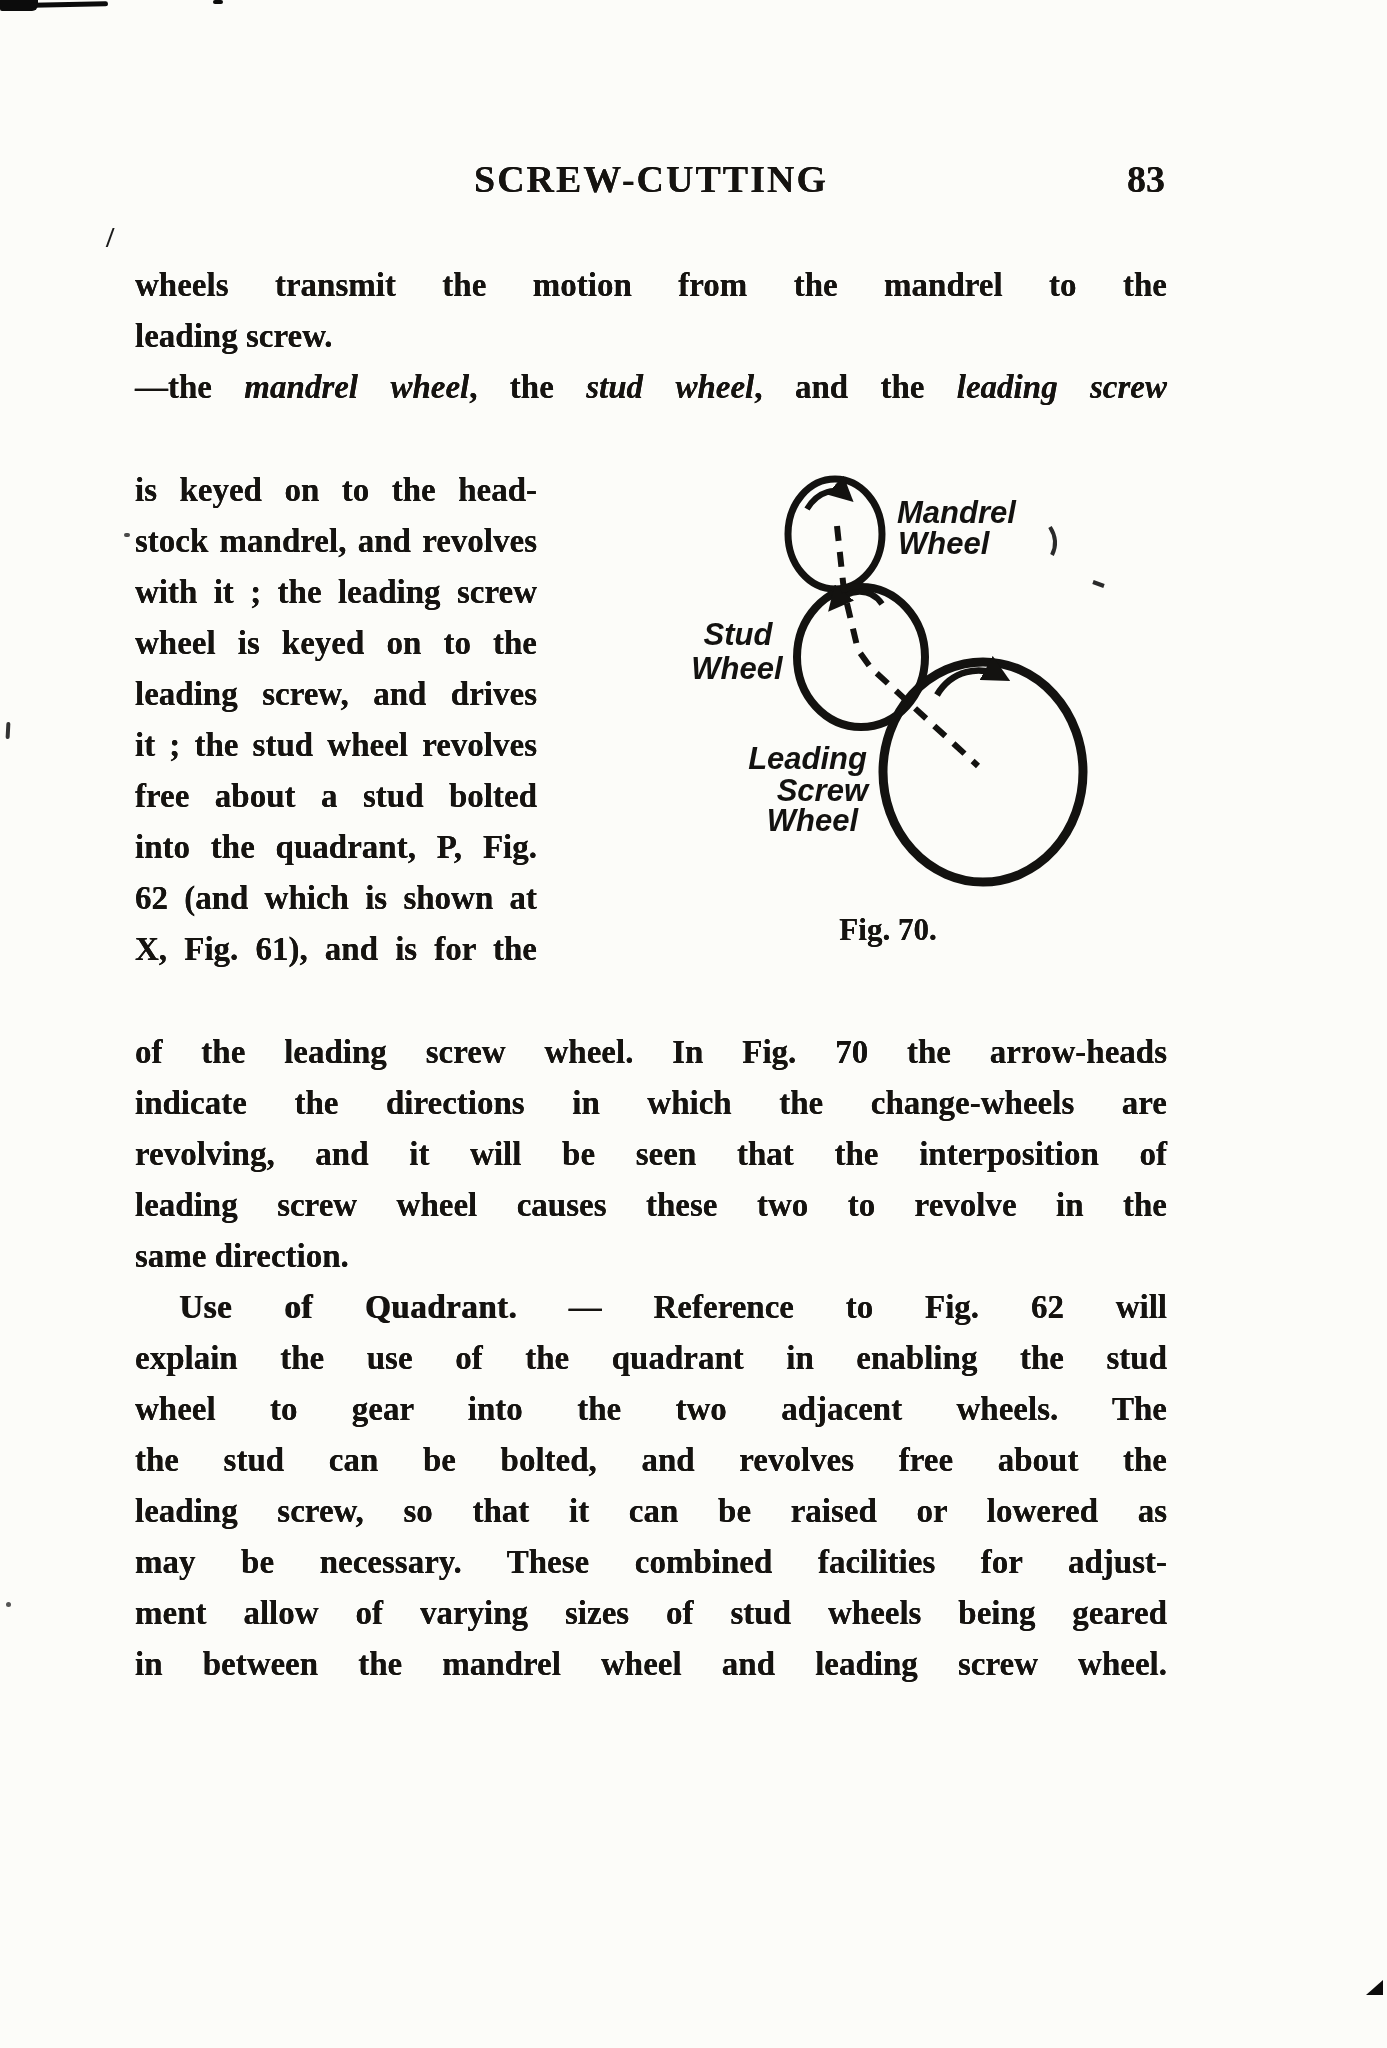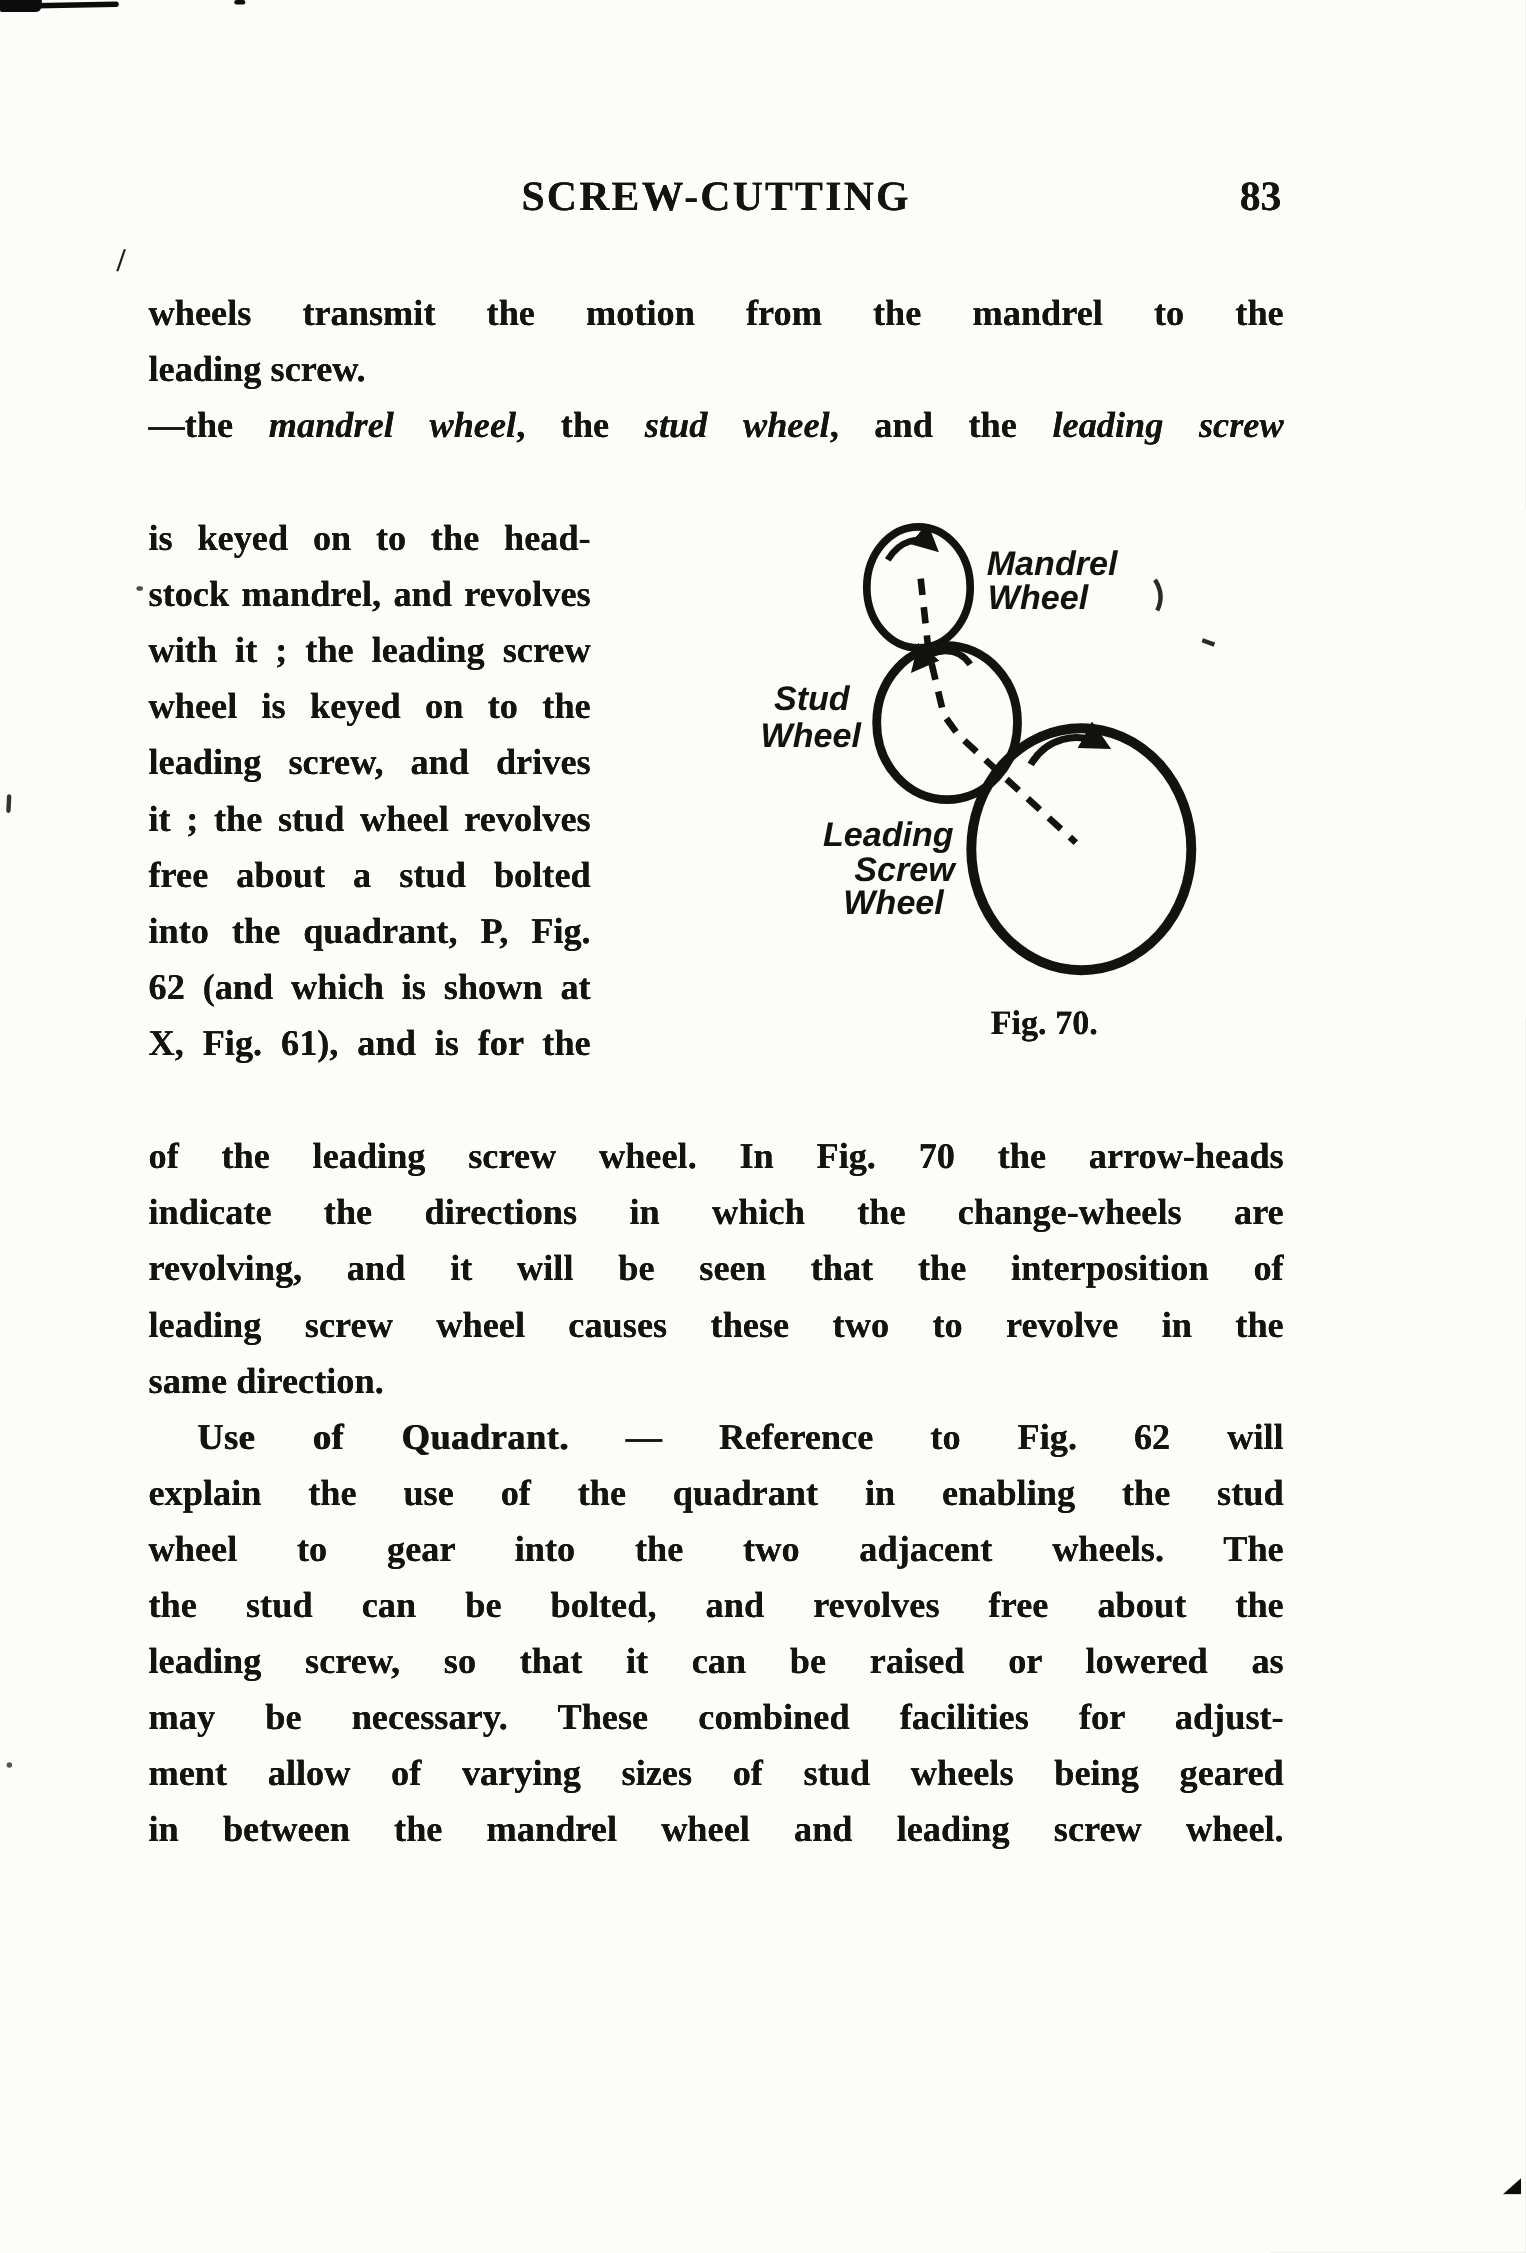--- a/index.html
+++ b/index.html
@@ -40,21 +40,21 @@
   .tline .xbold{text-shadow:.8px 0 0 currentColor;letter-spacing:.5px;}
   
   .fig-svg{position:absolute;left:620px;top:455px;}
   .fig-label{
     font-family:"Liberation Sans", sans-serif;
     font-weight:bold;font-style:italic;font-size:31px;
     fill:#131210;
   }
   .fig-caption{
     position:absolute;left:778px;top:912px;width:220px;
-    text-align:right;font-size:31px;font-weight:bold;
+    text-align:center;font-size:31px;font-weight:bold;
     text-shadow:0 0 .4px currentColor;
   }
   
   .artifact{position:absolute;background:#0c0c0c;}
   .blob-a{left:0;top:0;width:38px;height:11px;border-radius:0 0 6px 2px;}
   .blob-b{left:30px;top:2px;width:78px;height:5px;transform:rotate(-1deg);border-radius:3px;}
   .blob-c{left:213px;top:0;width:10px;height:4px;border-radius:2px;}
   .slash-mark{
     position:absolute;left:106px;top:220px;
     font-size:30px;font-weight:bold;background:none;color:#1a1a1a;

